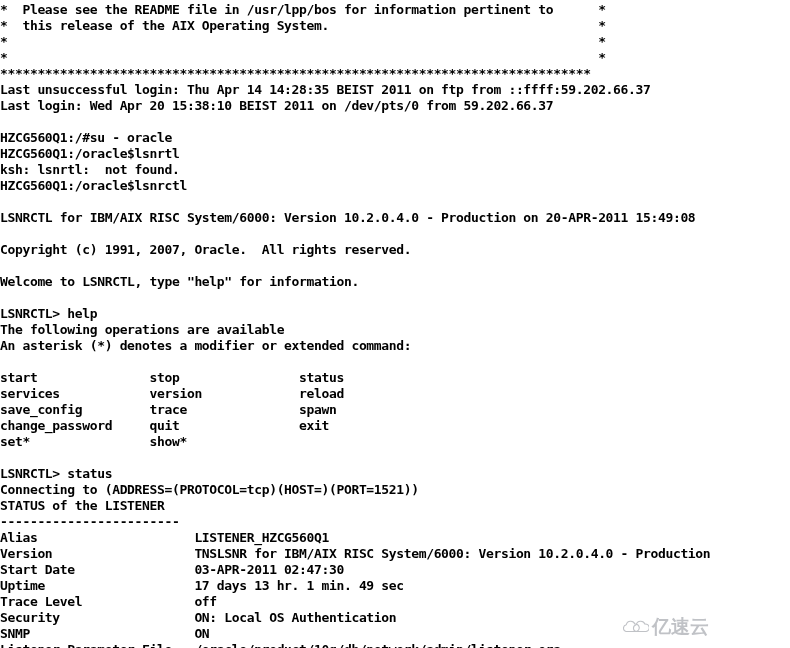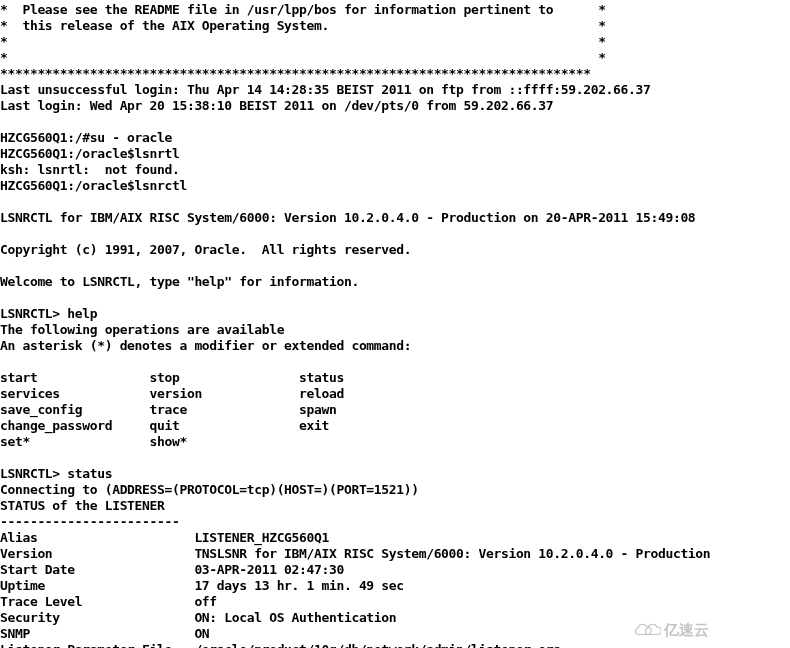--- a/index.html
+++ b/index.html
@@ -47,21 +47,21 @@
     right: 8px;
     bottom: 8px;
     display: flex;
     align-items: center;
     gap: 3px;
     opacity: 0.55;
     pointer-events: none;
   }
   #watermark .wm-text {
     font-family: "DejaVu Sans", "Liberation Sans", sans-serif;
-    font-size: 15px;
+    font-size: 19px;
     color: #8d9199;
     font-weight: 700;
     letter-spacing: 0px;
   }
   #watermark .wm-icon {
     width: 26px;
     height: 15px;
     display: block;
   }
 </style>

